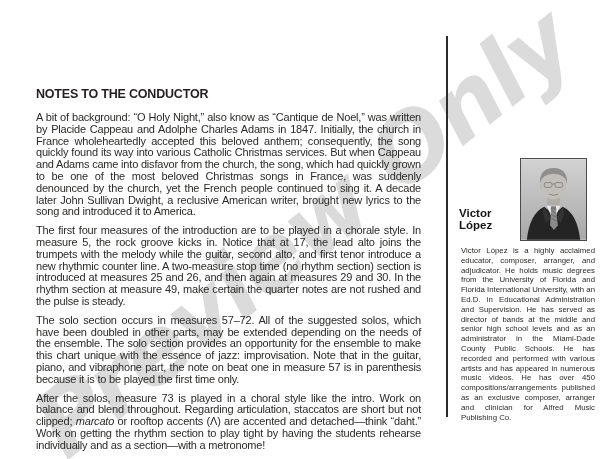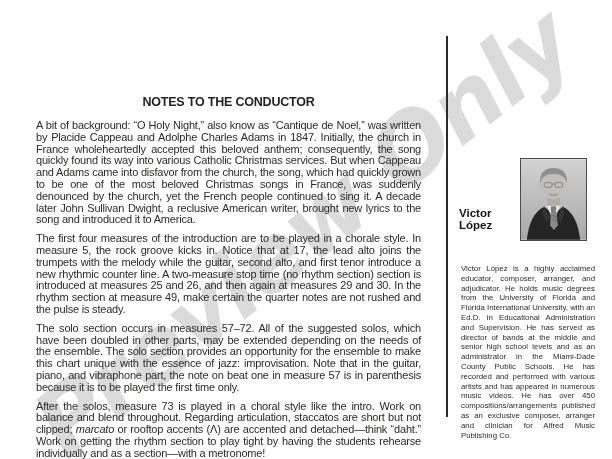--- a/index.html
+++ b/index.html
@@ -12,22 +12,22 @@
     position:absolute; left:303px; top:233px; z-index:0;
     transform:translate(-50%,-50%) rotate(-38.5deg);
     font-family:"DejaVu Sans", sans-serif;
     font-weight:700; font-style:italic; font-size:92px;
     letter-spacing:-2px; color:#dbdbdb; white-space:nowrap;
     user-select:none; pointer-events:none;
   }
   
   .main { position:absolute; left:36px; top:87px; width:385px; z-index:1; color:#2b2a28; }
   .title {
-    font-size:12.5px; font-weight:700; text-align:center; color:#231f20;
-    letter-spacing:-0.2px; margin:8px 0 11px 0;
+    font-size:12.5px; font-weight:700; text-align:left; color:#231f20;
+    letter-spacing:-0.2px; margin:0 0 11px 0;
   }
   .main p {
     font-size:11px; line-height:11.8px; letter-spacing:-0.2px;
     text-align:justify; margin:0 0 7px 0;
   }
   .main p em { }
   .main p.closing { text-align:left; margin:2px 0 0 0; }
   .main p.signature { text-align:right; margin:9px 0 0 0; }
   
   .divider {
@@ -38,21 +38,21 @@
   .author-name {
     position:absolute; left:459px; top:207px; z-index:1;
     font-size:11.5px; font-weight:700; line-height:12px; color:#151515;
   }
   .photo {
     position:absolute; left:520px; top:158px; width:67px; height:83px;
     border:1px solid #4a4a4a; box-sizing:border-box; z-index:1; overflow:hidden;
   }
   .photo svg { display:block; width:100%; height:100%; }
   .bio {
-    position:absolute; left:461px; top:264px; width:134px; z-index:1;
+    position:absolute; left:461px; top:246px; width:134px; z-index:1;
     font-size:7.8px; line-height:9.8px; text-align:justify; color:#2b2a28;
   }
 </style>
 </head>
 <body>
 
 <div class="page">
 
   <div class="watermark" style="color: rgb(219, 219, 219);">Preview Only</div>
 

